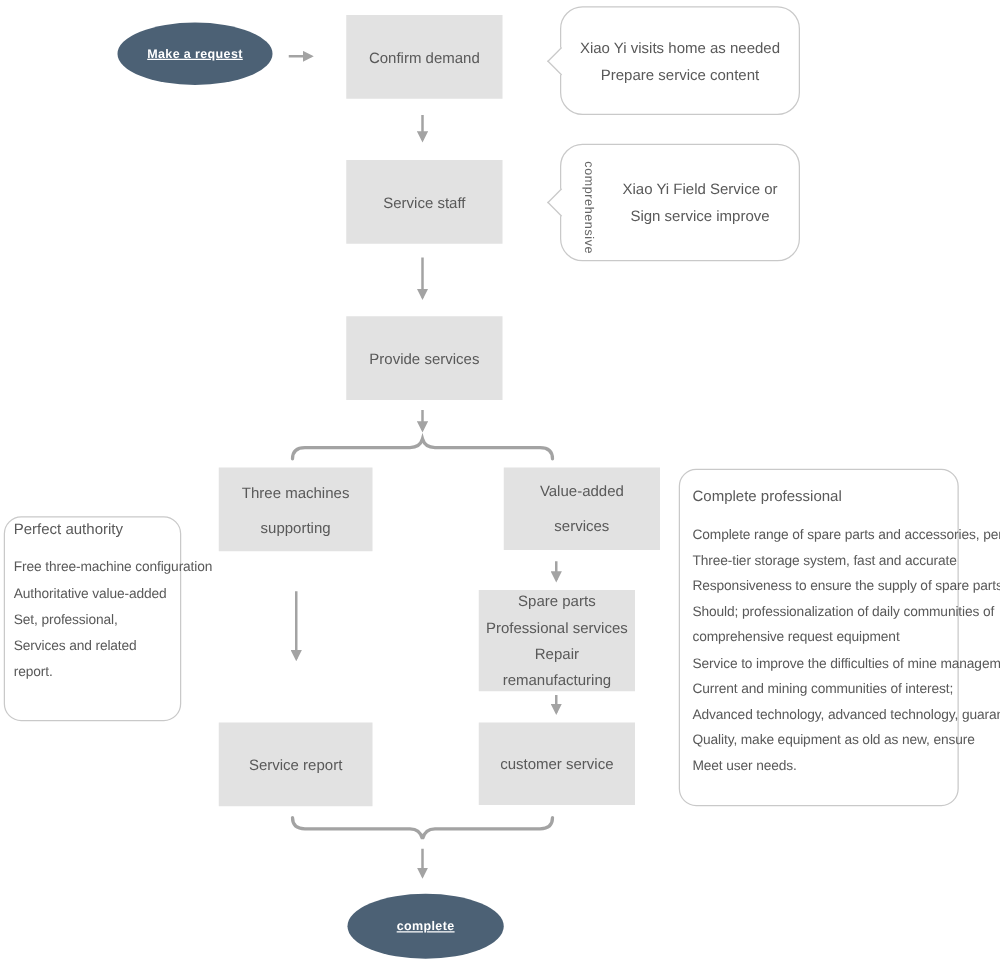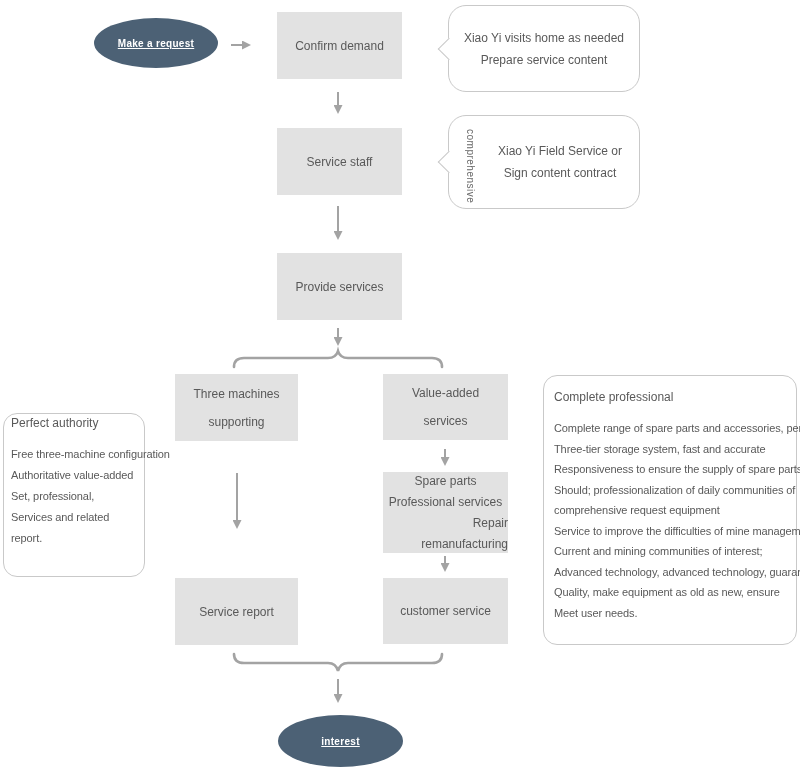--- a/index.html
+++ b/index.html
@@ -20,27 +20,27 @@
     display:flex;align-items:center;justify-content:center;
     font-weight:bold;font-size:10px;letter-spacing:.3px;text-decoration:underline;
   }
   .t-start{left:94px;top:18px;width:124px;height:50px;}
   .t-end{left:278px;top:715px;width:125px;height:52px;}
 
   
   .node{
     position:absolute;background:var(--node_fill,#e2e2e2);
     display:flex;flex-direction:column;align-items:center;justify-content:center;
-    font-size:12px;text-align:right;
+    font-size:12px;text-align:center;
   }
   .n-confirm{left:277px;top:12px;width:125px;height:67px;}
   .n-staff{left:277px;top:128px;width:125px;height:67px;}
   .n-provide{left:277px;top:253px;width:125px;height:67px;}
   .n-three{left:175px;top:374px;width:123px;height:67px;line-height:28px;}
-  .n-value{left:383px;top:374px;width:125px;height:66px;line-height:28px;}
+  .n-value{left:403px;top:374px;width:125px;height:66px;line-height:28px;}
   .n-spare{left:383px;top:472px;width:125px;height:81px;line-height:21px;}
   .n-report{left:175px;top:578px;width:123px;height:67px;}
   .n-customer{left:383px;top:578px;width:125px;height:66px;}
 
   
   .callout{
     position:absolute;background:#fff;border:1px solid var(--border,#c9c9c9);
     border-radius:18px;display:flex;align-items:center;justify-content:center;
   }
   .c1{left:448px;top:5px;width:190px;height:85px;}
@@ -57,21 +57,21 @@
     position:absolute;left:16px;top:13px;height:70px;
     writing-mode:vertical-rl;font-size:10px;color:#666;letter-spacing:.5px;
   }
 
   
   .info{
     position:absolute;background:#fff;border:1px solid var(--border,#c9c9c9);
     border-radius:14px;box-sizing:border-box;
   }
   .info-left{left:3px;top:413px;width:142px;height:164px;padding:2px 6px 8px 7px;}
-  .info-right{left:543px;top:375px;width:254px;height:270px;padding:14px 8px 8px 10px;}
+  .info-right{left:543px;top:375px;width:224px;height:270px;padding:14px 8px 8px 10px;}
   .info-title{font-size:12px;margin-bottom:14px;white-space:nowrap;}
   .info-line{font-size:11px;line-height:21px;white-space:nowrap;letter-spacing:-.1px;}
   .info-right .info-line{line-height:20.5px;}
 </style>
 </head>
 <body>
 
 <div class="stage">
 
   <svg class="connector-layer" viewBox="0 0 800 781">
@@ -138,21 +138,21 @@
       <div>Xiao Yi visits home as needed</div>
       <div>Prepare service content</div>
     </div>
   </div>
 
   <div class="callout c2">
     <span class="tail"></span>
     <div class="vlabel">comprehensive</div>
     <div class="co-lines">
       <div>Xiao Yi Field Service or</div>
-      <div>Sign content contract</div>
+      <div>Sign service improve</div>
     </div>
   </div>
 
 
   <div class="info info-left">
     <div class="info-title">Perfect authority</div>
     <div class="info-line">Free three-machine configuration</div>
     <div class="info-line">Authoritative value-added</div>
     <div class="info-line">Set, professional,</div>
     <div class="info-line">Services and related</div>
@@ -167,16 +167,16 @@
     <div class="info-line">Should; professionalization of daily communities of</div>
     <div class="info-line">comprehensive request equipment</div>
     <div class="info-line">Service to improve the difficulties of mine management</div>
     <div class="info-line">Current and mining communities of interest;</div>
     <div class="info-line">Advanced technology, advanced technology, guarantee</div>
     <div class="info-line">Quality, make equipment as old as new, ensure</div>
     <div class="info-line">Meet user needs.</div>
   </div>
 
   <div class="terminal t-end">
-    <span>interest</span>
+    <span>complete</span>
   </div>
 
 </div>
 
 </body></html>

